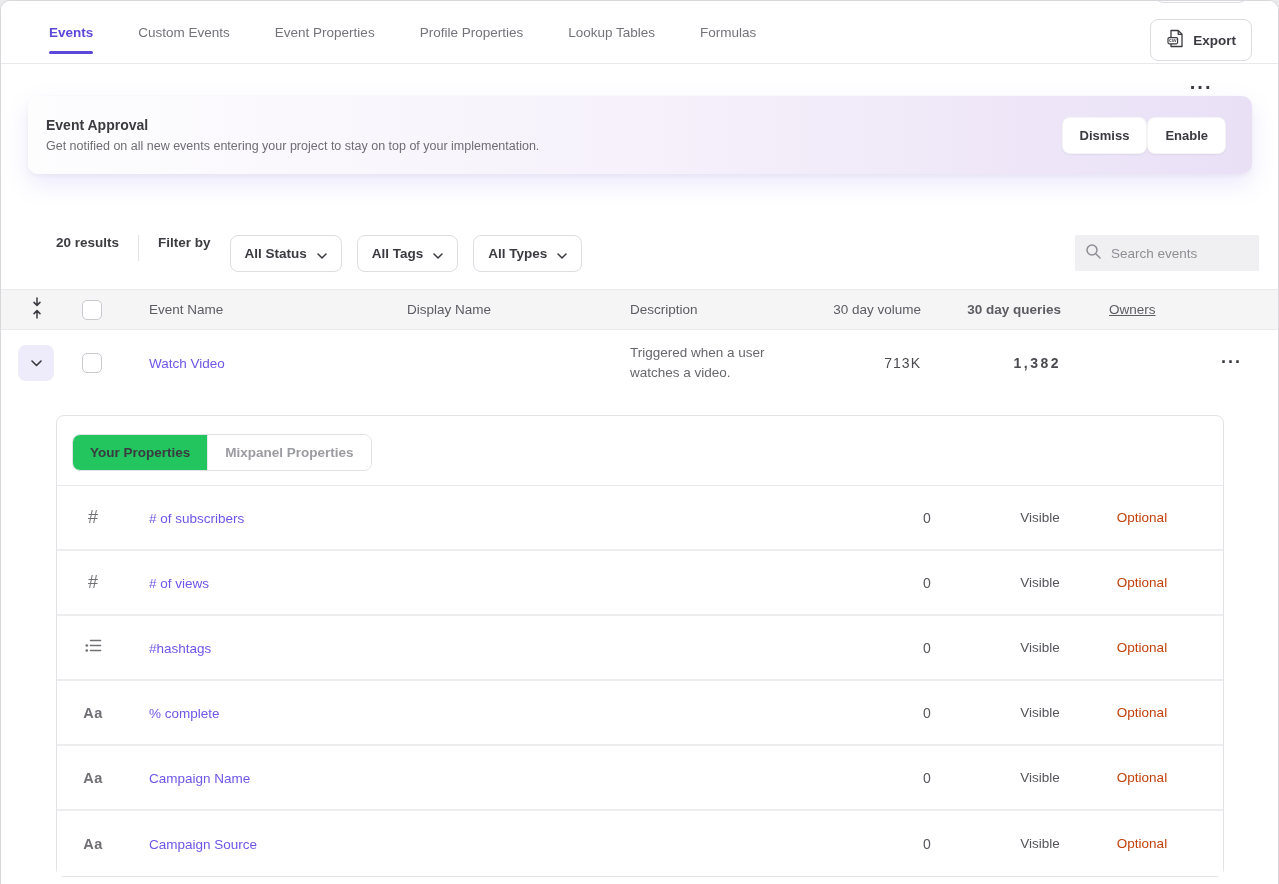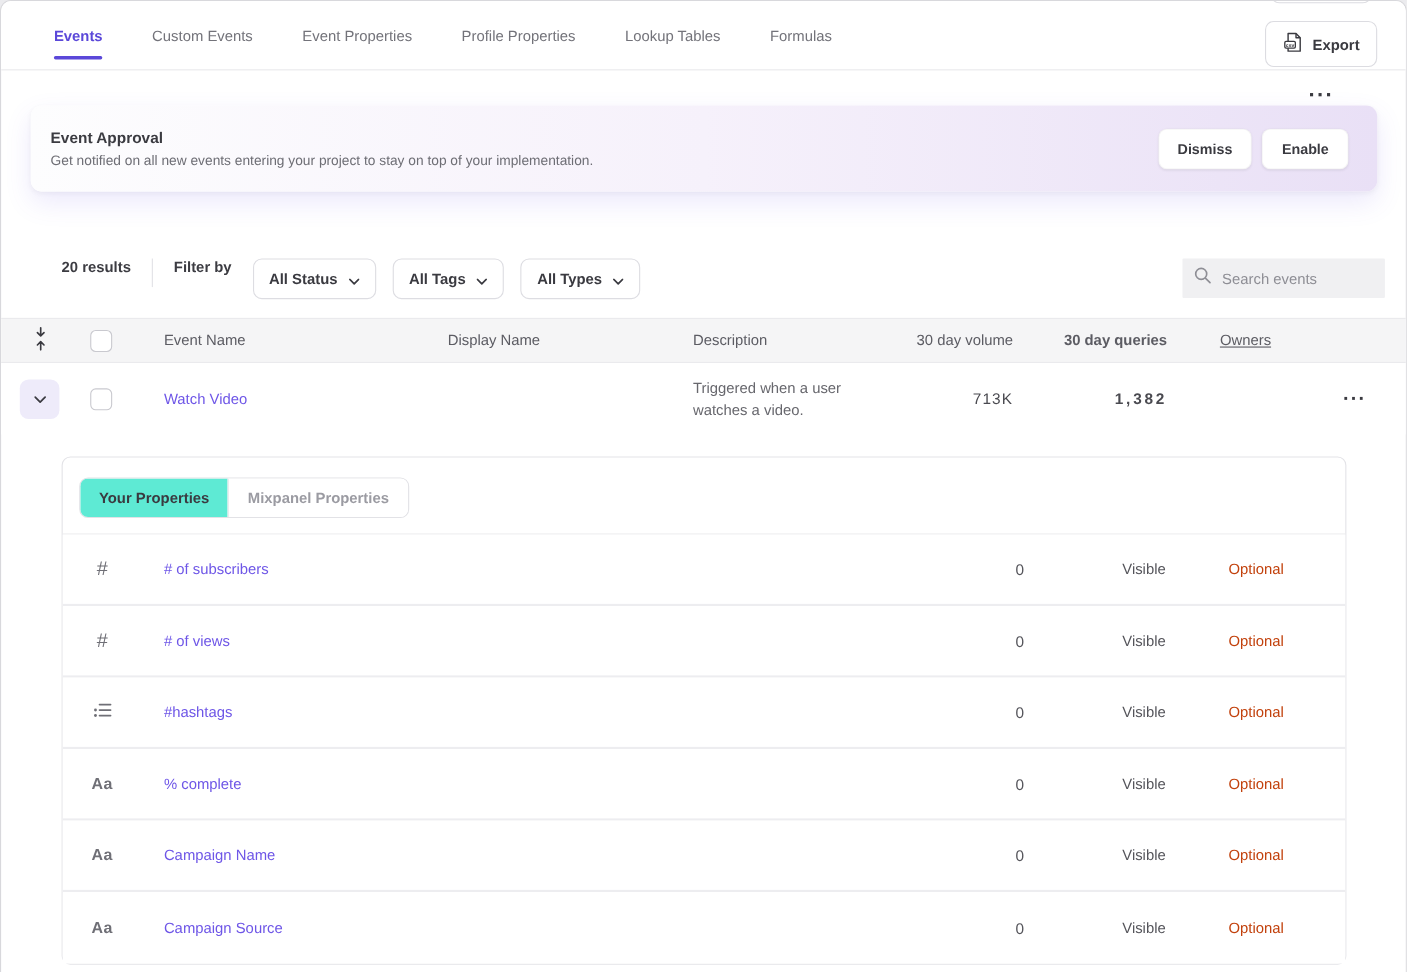--- a/index.html
+++ b/index.html
@@ -57,21 +57,21 @@
     margin: 32px 26px 0 27px;
     height: 78px; border-radius: 10px;
     background: linear-gradient(90deg, #fdfdfe 0%, #f6f1fb 50%, #e9e0f6 100%);
     box-shadow: 0 10px 24px rgba(110, 86, 231, 0.13), 0 2px 5px rgba(0,0,0,0.04);
     display: flex; align-items: center;
     padding: 0 26px 0 18px;
   }
   .banner-text { line-height: 1; }
   .banner-title { font-size: 14px; font-weight: 700; color: #3b3b41; }
   .banner-sub { margin-top: 8px; font-size: 12.5px; color: #6e6e75; }
-  .banner-actions { margin-left: auto; display: flex; gap: 9px; }
+  .banner-actions { margin-left: auto; display: flex; }
   .banner-btn {
     background: #fff; border: 1px solid rgba(0,0,0,0.04); border-radius: 8px;
     padding: 10px 17px; font-size: 13px; font-weight: 600; color: #3a3a40;
     box-shadow: 0 1px 2px rgba(0,0,0,0.06); cursor: pointer;
   }
 
   
   .filter-row {
     margin: 61px 19px 0 55px;
     display: flex; height: 37px;
@@ -142,21 +142,21 @@
     border-bottom: 1px solid #e9e9ec;
   }
   .segmented {
     display: inline-flex;
     border: 1px solid #e2e2e6; border-radius: 8px; overflow: hidden;
   }
   .seg-tab {
     padding: 10px 17px; font-size: 13.5px; font-weight: 600;
     color: #9b9ba2; background: #fff; cursor: pointer; white-space: nowrap;
   }
-  .seg-tab.active { background: #5eead4; color: #3a3a40; }
+  .seg-tab.active { background: #22c55e; color: #3a3a40; }
   .seg-tab + .seg-tab { border-left: 1px solid #e7e7ea; }
 
   .prop-row {
     height: 65px; display: flex; align-items: center;
     border-bottom: 2px solid #ededf0; background: #fff;
     padding-right: 21px;
   }
   .prop-row:last-child { border-bottom: none; }
   .p-icon { width: 72px; flex: none; text-align: center; color: #6f6f76; }
   .p-icon .hash { font-size: 18px; font-weight: 500; }

